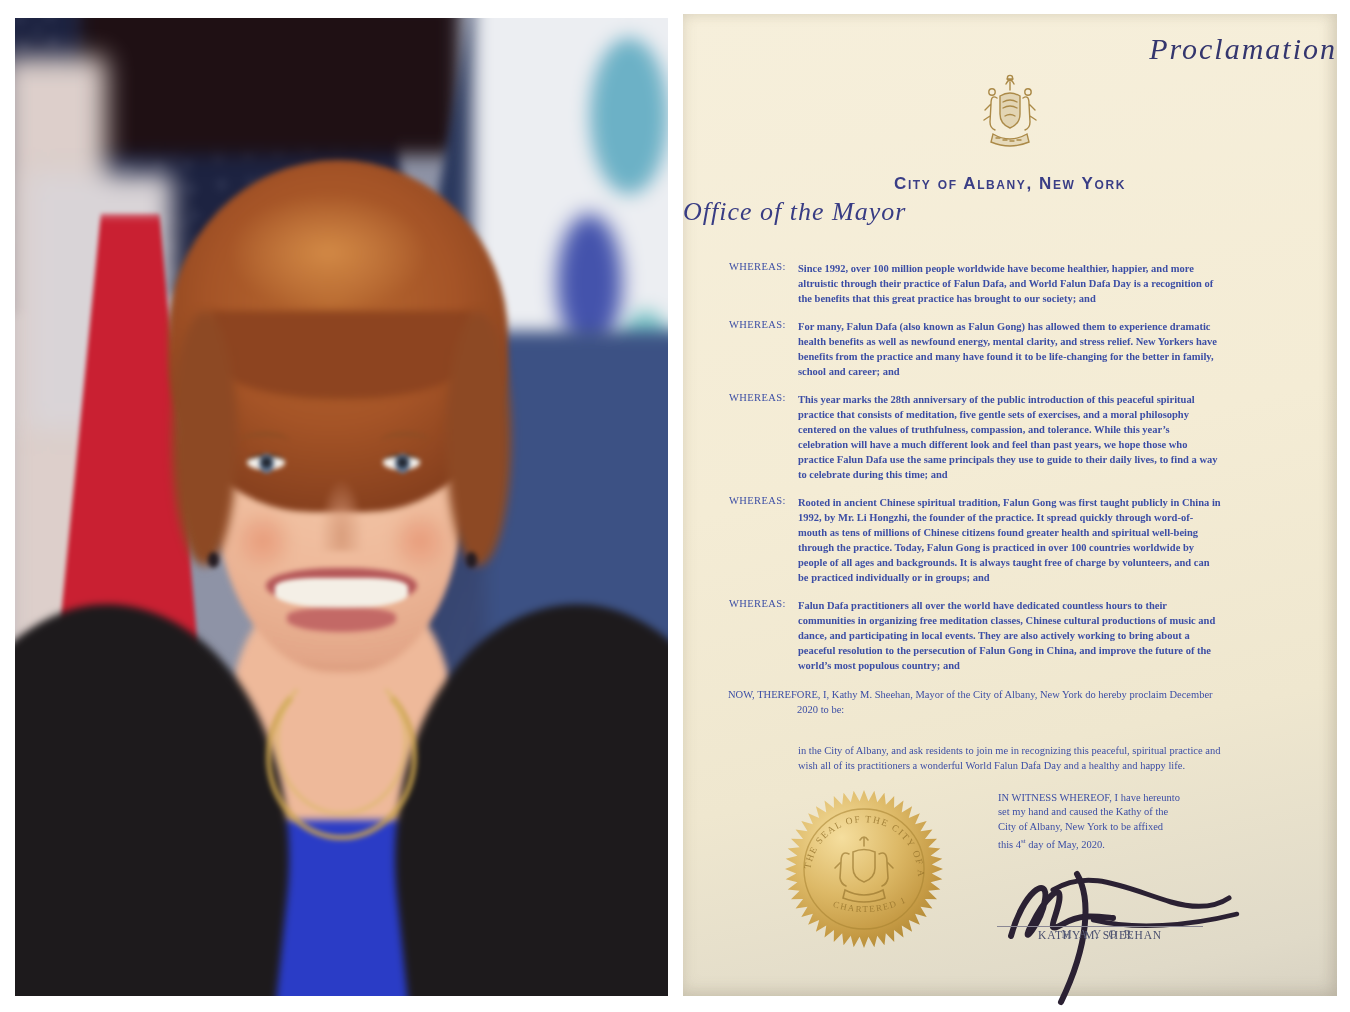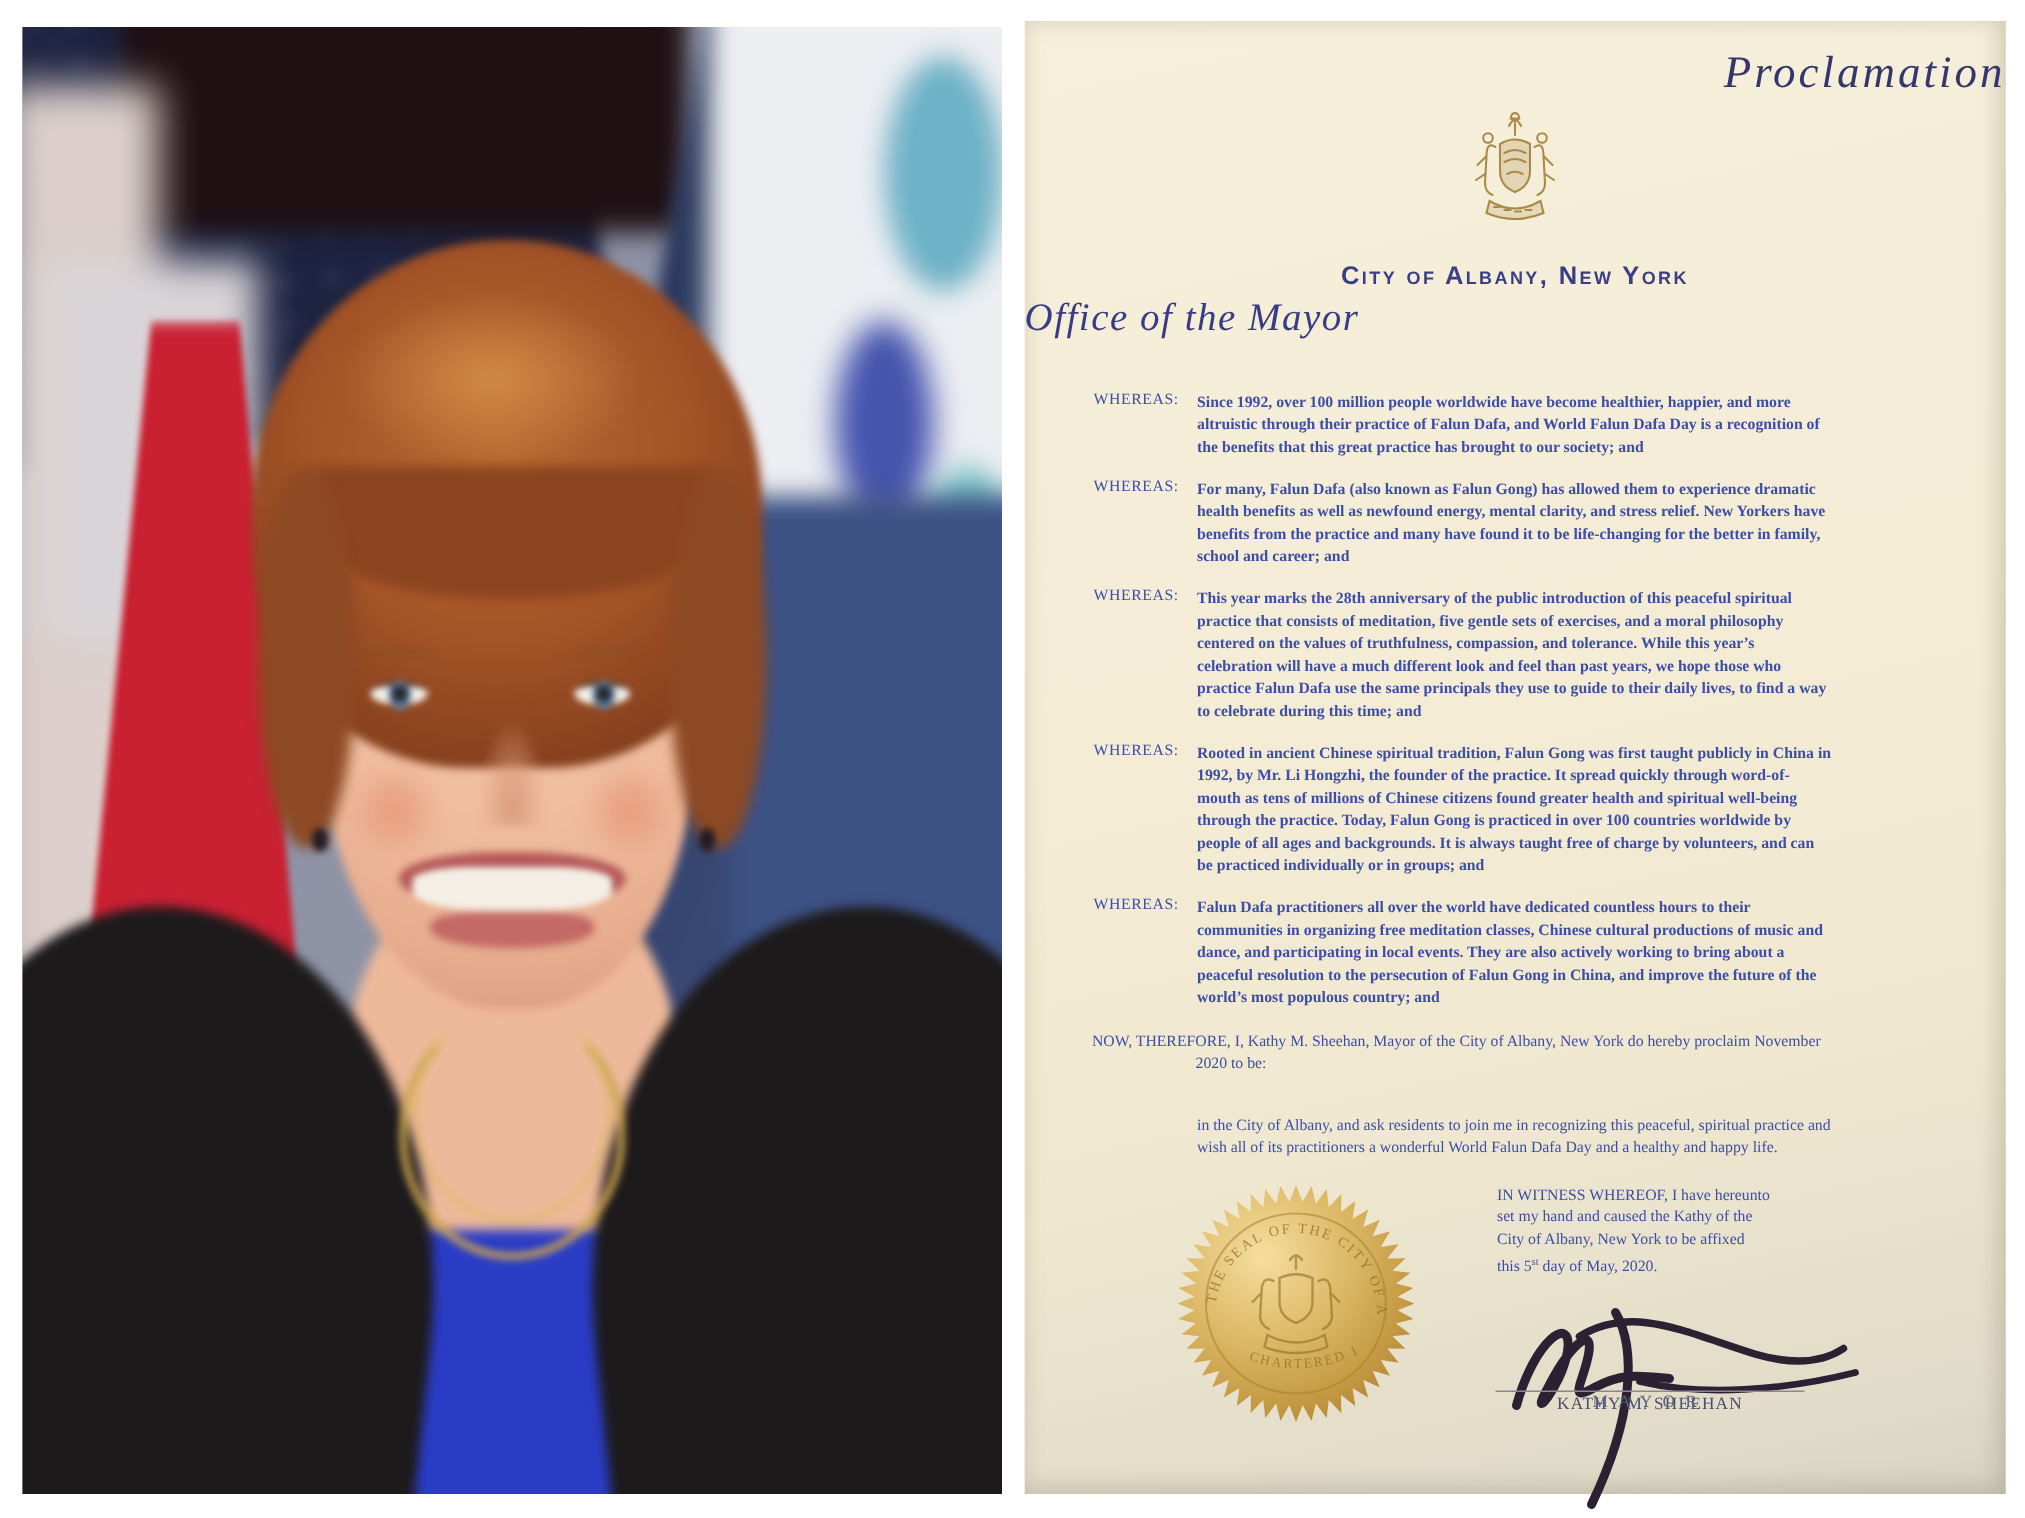--- a/index.html
+++ b/index.html
@@ -207,31 +207,31 @@
       <div class="clause">
         <span class="wl">WHEREAS:</span>
         <span class="wt">Rooted in ancient Chinese spiritual tradition, Falun Gong was first taught publicly in China in 1992, by Mr. Li Hongzhi, the founder of the practice. It spread quickly through word-of-mouth as tens of millions of Chinese citizens found greater health and spiritual well-being through the practice. Today, Falun Gong is practiced in over 100 countries worldwide by people of all ages and backgrounds. It is always taught free of charge by volunteers, and can be practiced individually or in groups; and</span>
       </div>
       <div class="clause">
         <span class="wl">WHEREAS:</span>
         <span class="wt">Falun Dafa practitioners all over the world have dedicated countless hours to their communities in organizing free meditation classes, Chinese cultural productions of music and dance, and participating in local events. They are also actively working to bring about a peaceful resolution to the persecution of Falun Gong in China, and improve the future of the world’s most populous country; and</span>
       </div>
     </div>
 
-    <div class="therefore">NOW, THEREFORE, I, Kathy M. Sheehan, Mayor of the City of Albany, New York do hereby proclaim November</div>
+    <div class="therefore">NOW, THEREFORE, I, Kathy M. Sheehan, Mayor of the City of Albany, New York do hereby proclaim December</div>
     <div class="therefore2">2020 to be:</div>
 
 
     <div class="closing">in the City of Albany, and ask residents to join me in recognizing this peaceful, spiritual practice and wish all of its practitioners a wonderful World Falun Dafa Day and a healthy and happy life.</div>
 
     <div class="witness">
       <div>IN WITNESS WHEREOF, I have hereunto</div>
       <div>set my hand and caused the Kathy of the</div>
       <div>City of Albany, New York to be affixed</div>
-      <div><span>this 5</span><sup>st</sup><span> day of May, 2020.</span></div>
+      <div><span>this 4</span><sup>st</sup><span> day of May, 2020.</span></div>
     </div>
 
     <div class="sig-area">
       <svg class="sig-svg" width="300" height="170" viewBox="0 0 300 170">
         <g stroke="#2b2133" fill="none" stroke-linecap="round">
           <path stroke-width="6" d="M 46 96 C 58 52 84 34 80 60 C 76 84 54 108 66 86 C 80 58 98 40 94 62 C 90 82 80 94 98 84 C 116 74 128 76 148 78"></path>
           <path stroke-width="6" d="M 112 34 C 126 58 124 104 96 162"></path>
           <path stroke-width="5" d="M 88 50 C 124 28 160 48 206 62 C 234 70 252 66 264 58"></path>
           <path stroke-width="4.5" d="M 128 80 C 170 90 224 86 272 74"></path>
         </g>

